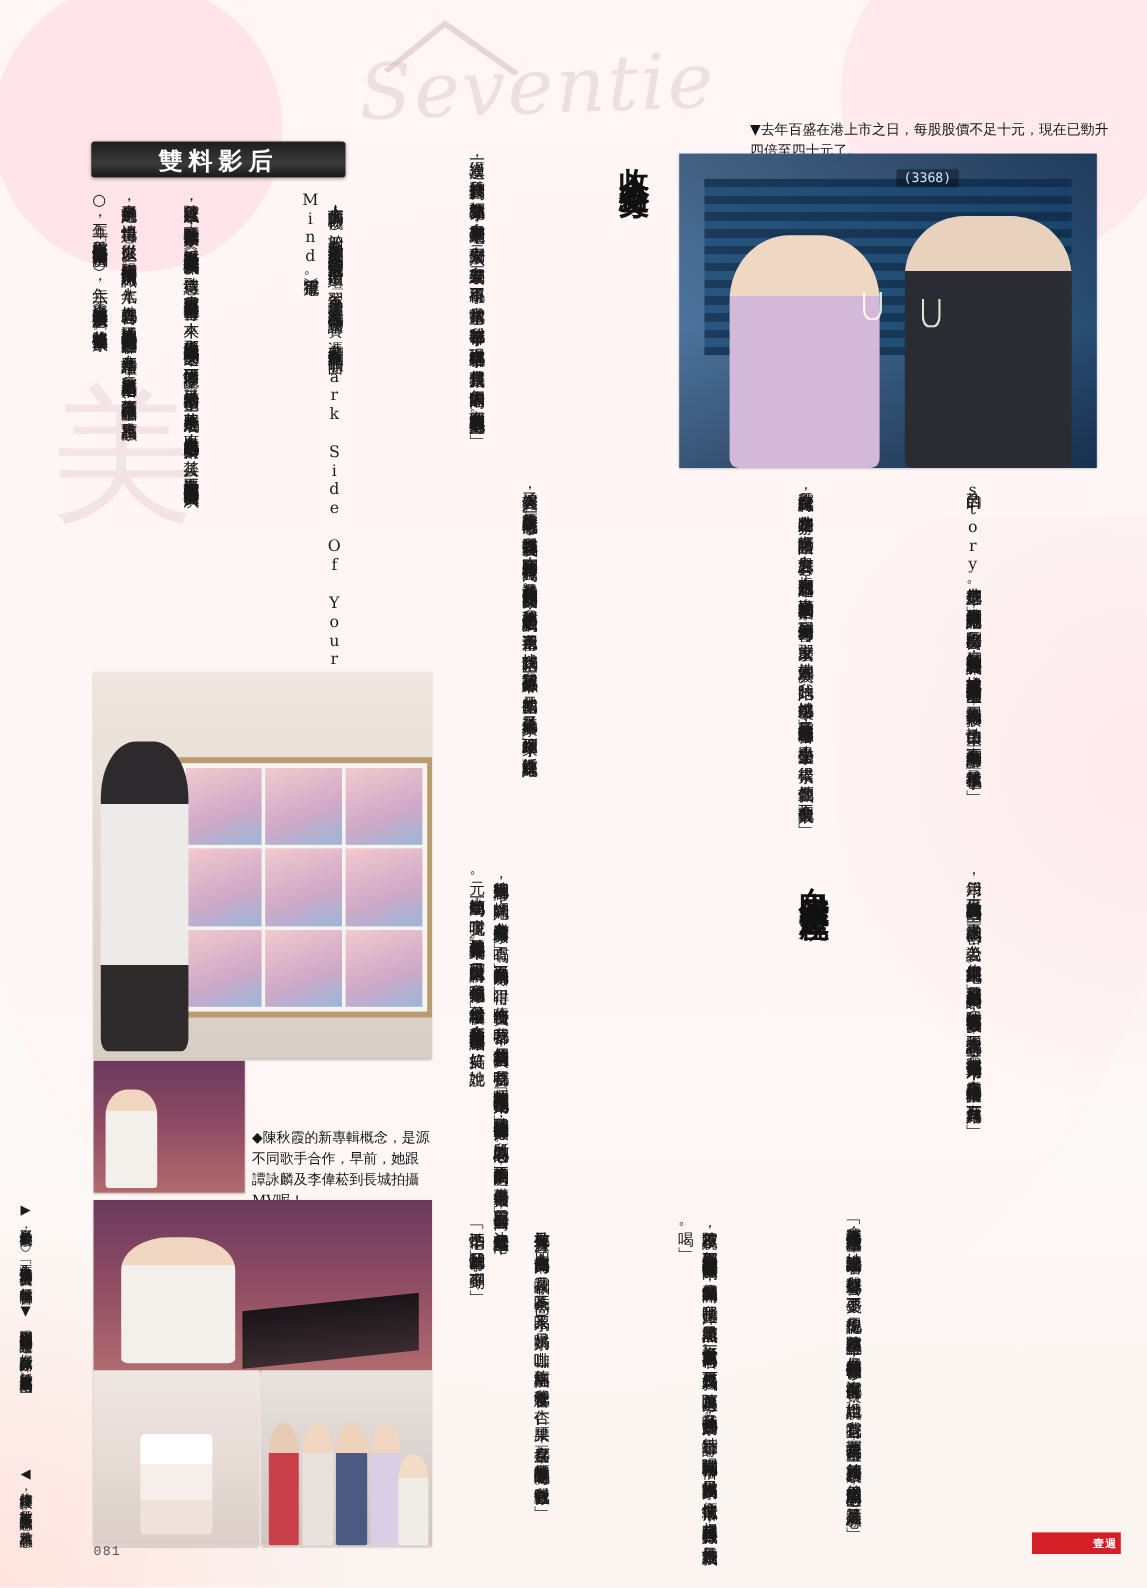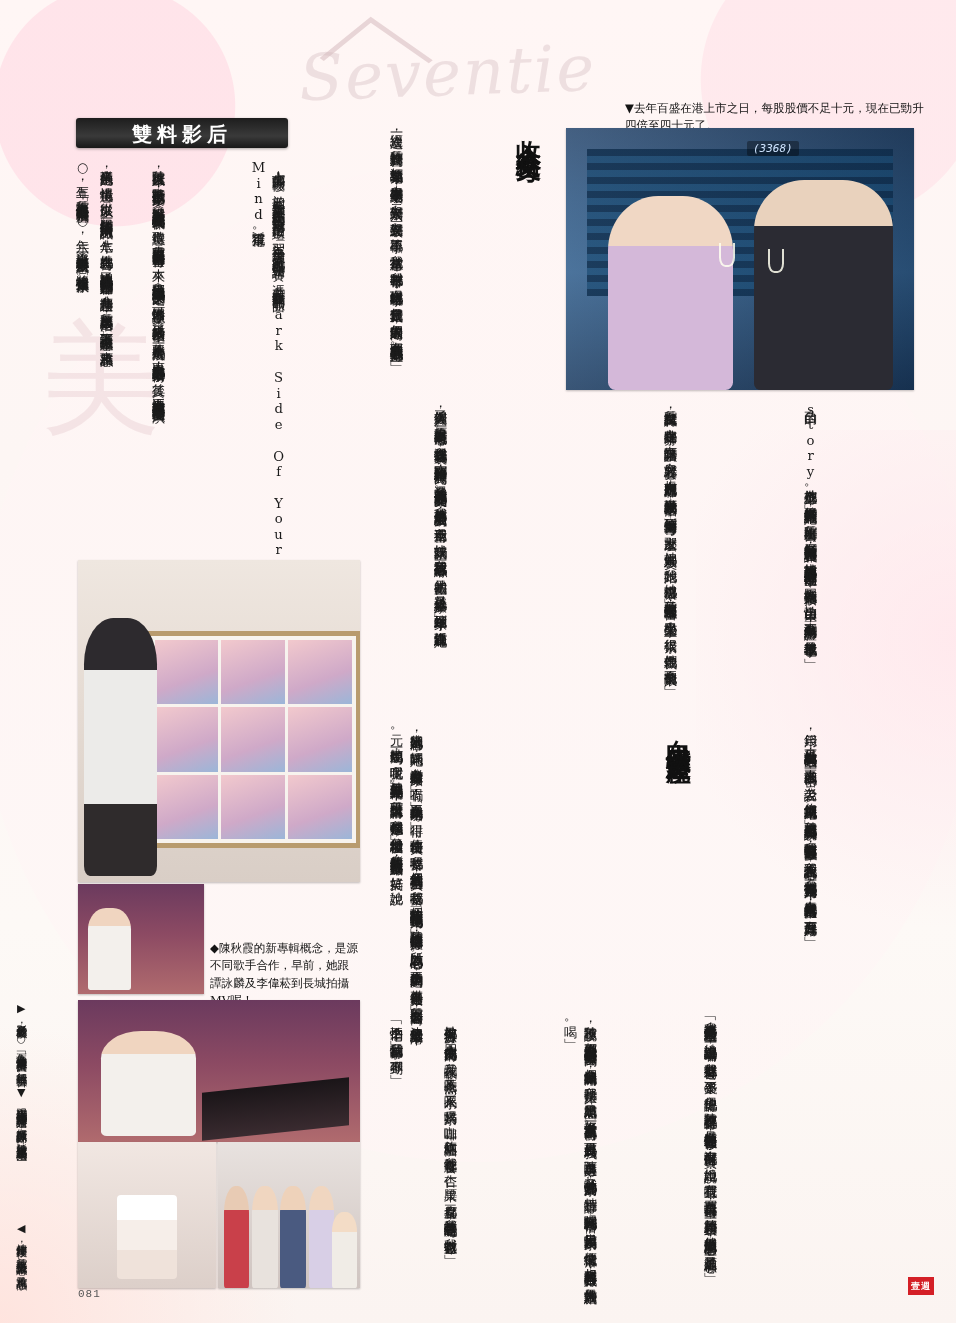--- a/index.html
+++ b/index.html
@@ -95,21 +95,21 @@
       linear-gradient(180deg,#1b3d66 0%,#24507f 28%,#2d5e90 55%,#1d4069 100%);
   }
   .p-stock .board{
     position:absolute;left:6%;top:8%;width:88%;height:56%;
     background:repeating-linear-gradient(180deg, rgba(10,40,70,.85) 0 7px, rgba(20,70,110,.7) 7px 14px);
     opacity:.85;
   }
   .p-stock .tick{
     position:absolute;left:52%;top:5%;
     color:#cfe4ff;font-size:11px;font-family:"DejaVu Sans Mono","Liberation Mono",monospace;
-    background:rgba(0,0,0,.35);padding:1px 6px;border-radius:2px;font-style:italic;
+    background:rgba(0,0,0,.35);padding:1px 6px;border-radius:2px;
   }
   .p-stock .woman{
     position:absolute;left:12%;bottom:0;width:36%;height:74%;
     background:linear-gradient(180deg,#f0d7c4 0 26%, #d4b8d9 26% 100%);
     border-radius:40% 40% 6% 6%/28% 28% 4% 4%;
   }
   .p-stock .man{
     position:absolute;right:6%;bottom:0;width:40%;height:80%;
     background:linear-gradient(180deg,#e9d2bd 0 22%, #2b2b33 22% 100%);
     border-radius:36% 36% 5% 5%/24% 24% 3% 3%;
@@ -162,21 +162,21 @@
   }
   
   .pageno{
     position:absolute;left:78px;top:1288px;
     font-family:Liberation Mono, monospace;
     font-size:11px;color:#555;letter-spacing:1px;
   }
   .logo-mark{
     position:absolute;right:22px;bottom:28px;width:26px;height:18px;
     background:#d41f26;color:#fff;font-size:9px;font-weight:bold;
-    display:flex;align-items:center;justify-content:center;letter-spacing:1px;
+    display:flex;align-items:center;justify-content:center;letter-spacing:1px;padding-left:48px;
   }
   
   .ht1{position:absolute;left:512px;top:120px;height:200px;font-size:25px;}
   .ht2{position:absolute;left:662px;top:720px;height:200px;font-size:25px;}
   
   .tcol{position:absolute;}
   .tcol .v{display:block;}
 </style>
 </head>
 <body>

